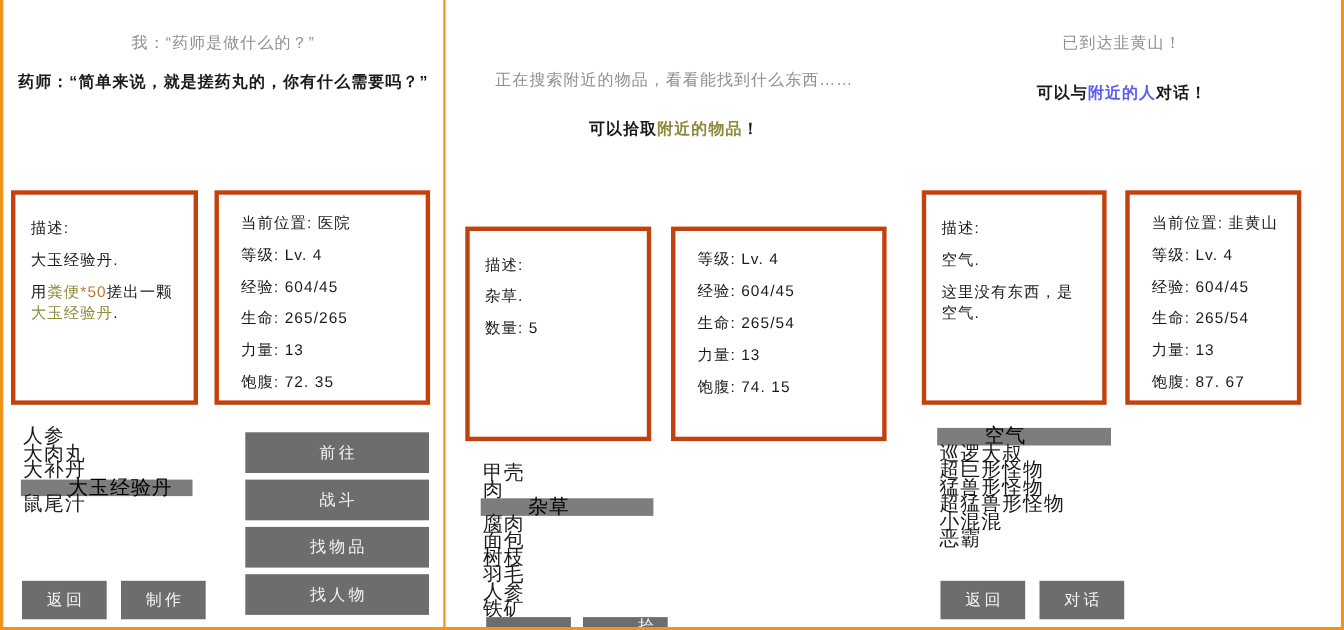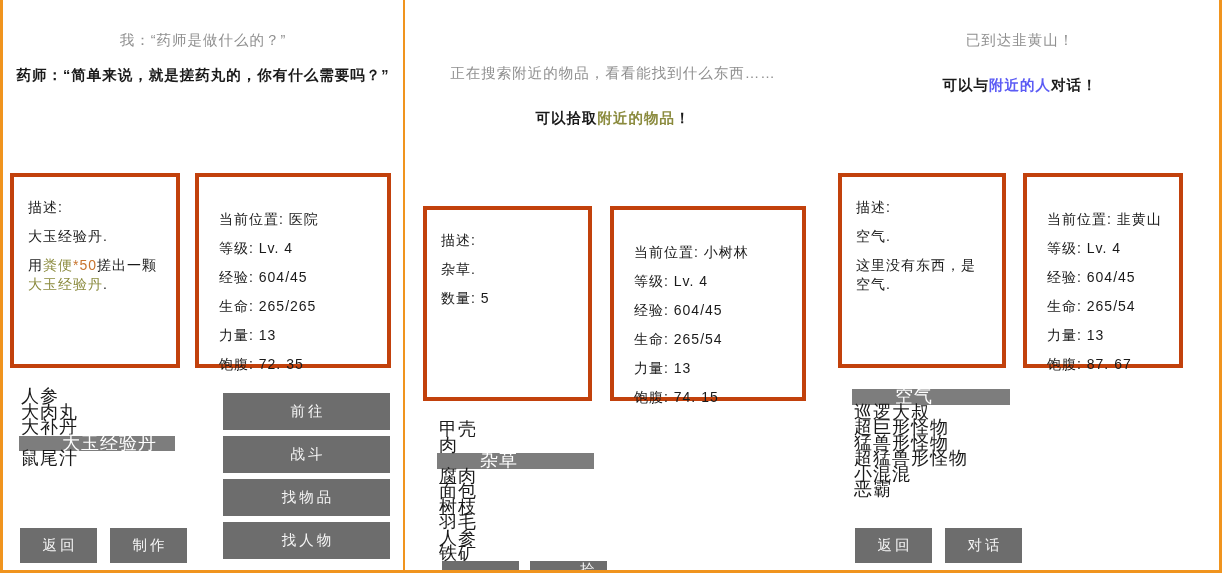--- a/index.html
+++ b/index.html
@@ -27,29 +27,29 @@
 
   .box { position:absolute; top:173px; height:195px; border:4px solid #c2410c; background:#fff;
          font-size:14px; color:#1a1a1a; letter-spacing:1px; }
   .desc-box { padding:22px 12px 0 14px; }
   .desc-label { margin-bottom:10px; }
   .para { margin-bottom:10px; line-height:19px; }
   .p1 .desc-box { left:7px;  width:170px; }
   .p2 .desc-box { left:18px; width:169px; }
   .p3 .desc-box { left:17px; width:168px; }
 
-  .status-box { padding:28px 6px 0 20px; }
+  .status-box { padding:11px 6px 0 20px; }
   .status-line { line-height:29px; white-space:nowrap; }
   .p1 .status-box { left:192px; width:196px; }
   .p2 .status-box { left:205px; width:196px; }
   .p3 .status-box { left:202px; width:160px; }
 
   .game-list { position:absolute; top:389px; font-size:18px; color:#1a1a1a; }
   .list-item { line-height:15.5px; white-space:nowrap; padding-left:2px; letter-spacing:1px; cursor:default; }
-  .list-item.selected { background:#7d7d7d; color:#ffffff;padding-left:43px; }
+  .list-item.selected { background:#7d7d7d; color:#000000;padding-left:43px; }
   .p1 .game-list { left:16px; width:156px; }
   .p2 .game-list { left:32px; width:157px; }
   .p3 .game-list { left:31px; width:158px; }
 
   .btn { background:#6d6d6d; color:#f5f5f5; display:flex; align-items:center; justify-content:center;
          font-size:14.5px; letter-spacing:3px; text-indent:3px; cursor:pointer; }
   .side-buttons { position:absolute; left:220px; top:393px; width:167px; }
   .side-btn { height:37px; margin-bottom:6px; }
   .bottom-btn { position:absolute; top:528px; width:77px; height:35px; }
   .p1 .btn-a { left:17px; }  .p1 .btn-b { left:107px; }
@@ -109,21 +109,20 @@
 
     <div class="box desc-box">
       <div class="desc-label">描述:</div>
       <div>
           <div class="para"><span class="c-black">杂草.</span></div>
           <div class="para"><span class="c-black">数量: 5</span></div>
         </div>
     </div>
 
     <div class="box status-box">
-        <div class="status-line">当前位置: 小树林</div>
         <div class="status-line">等级: Lv. 4</div>
         <div class="status-line">经验: 604/45</div>
         <div class="status-line">生命: 265/54</div>
         <div class="status-line">力量: 13</div>
         <div class="status-line">饱腹: 74. 15</div>
       </div>
 
     <div class="game-list">
         <div class="list-item">甲壳</div>
         <div class="list-item">肉</div>

